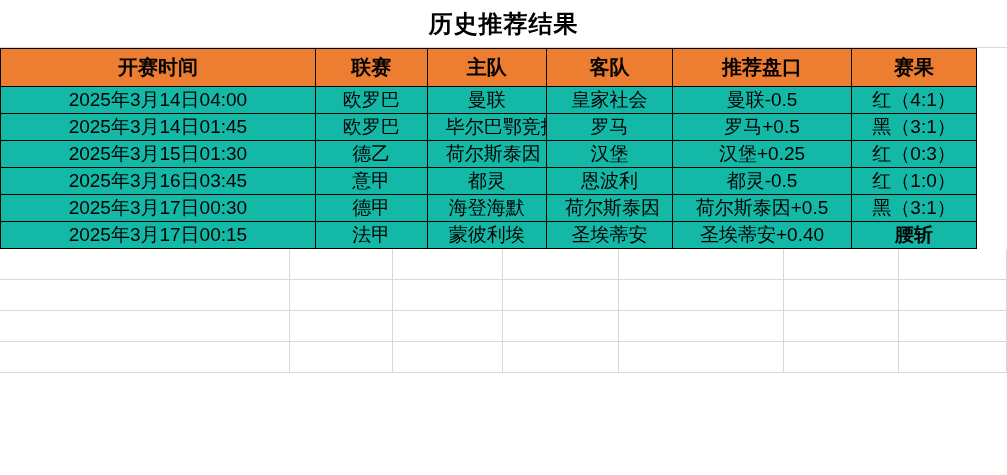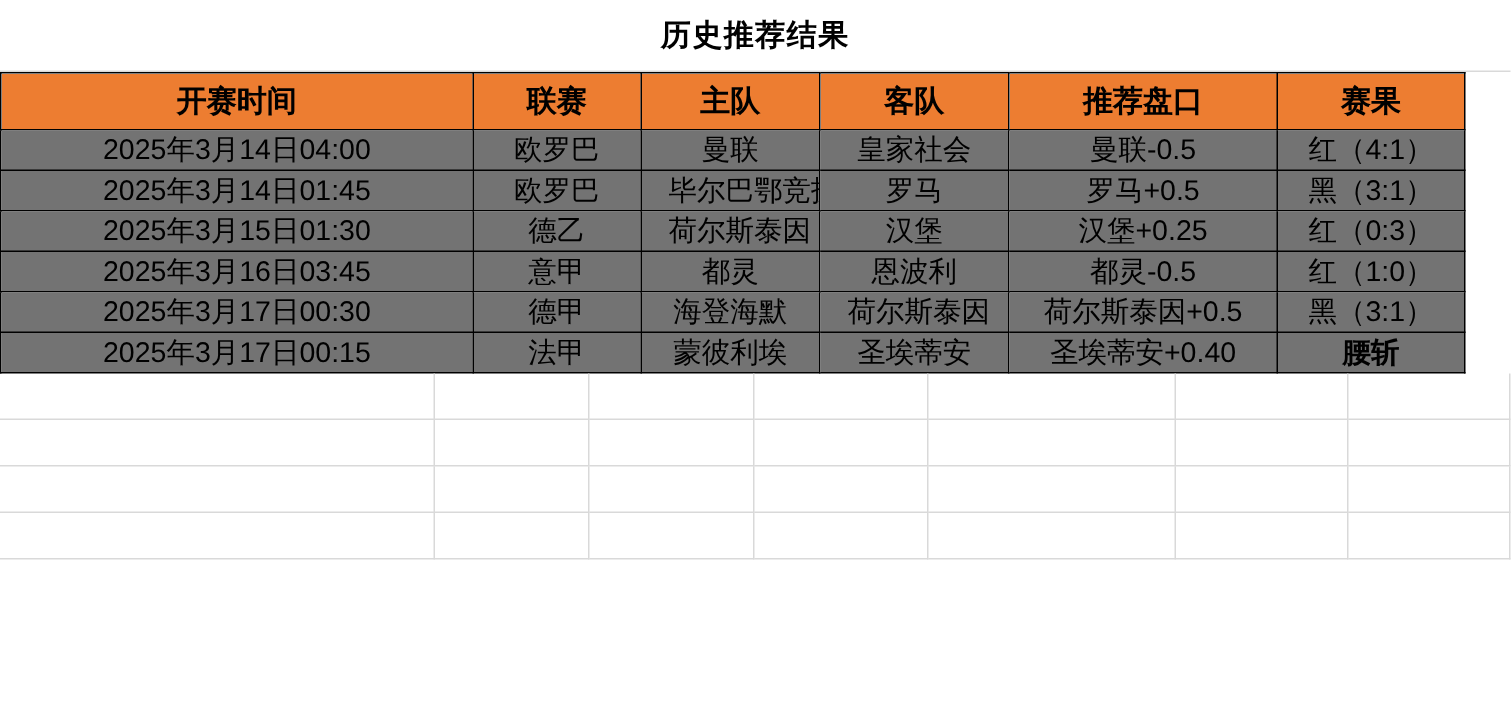--- a/index.html
+++ b/index.html
@@ -22,21 +22,21 @@
   
   .title-row {
     height: 48px;
     display: flex;
     align-items: center;
     justify-content: center;
     border-bottom: 1px solid #d9d9d9;
     box-sizing: border-box;
   }
   .title-row .title-text {
-    font-size: 20px;
+    font-size: 24px;
     font-weight: bold;
     color: #000000;
     letter-spacing: 1px;
   }
   table.grid {
     border-collapse: collapse;
     table-layout: fixed;
     width: 977px;
     margin: 0;
   }
@@ -52,21 +52,21 @@
     overflow: hidden;
   }
   table.grid thead th {
     background: #ed7d31;
     font-weight: bold;
     height: 38px;
     font-size: 20px;
   }
   table.grid tbody td {
     height: 16px;
-    background: #737373;
+    background: #14b8a6;
   }
   .res-red { color: #ff0000; }
   .res-black { color: #000000; }
   .res-cut { color: #00b0f0; font-weight: bold; }
   .shrink { font-size: 16px; font-family: Liberation Mono, monospace; }
   .shrink2 { font-size: 17px; }
 
   
   .empty-area {
     width: 1007px;

